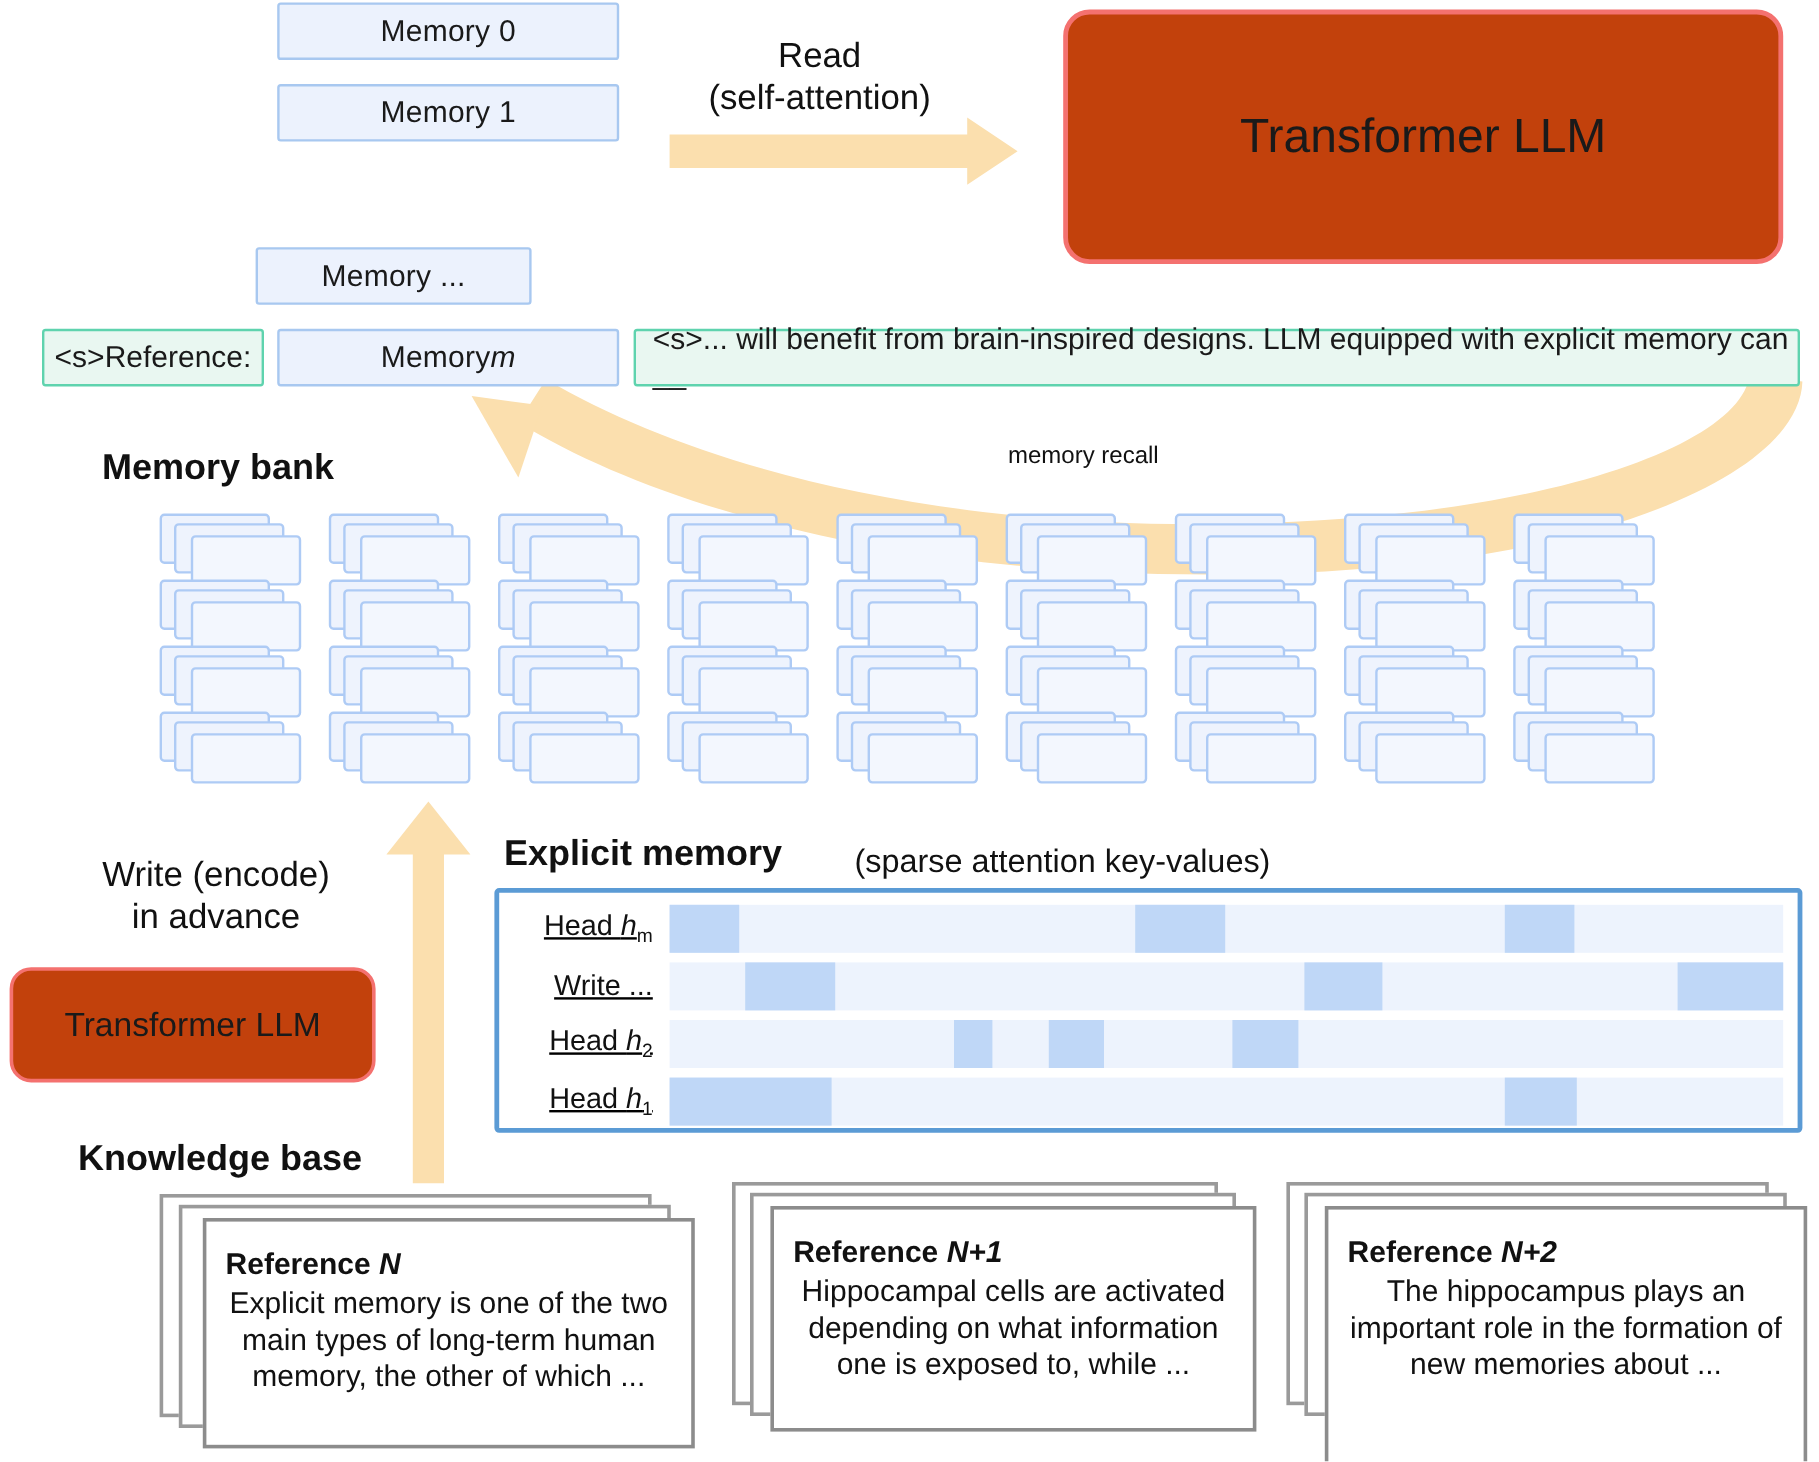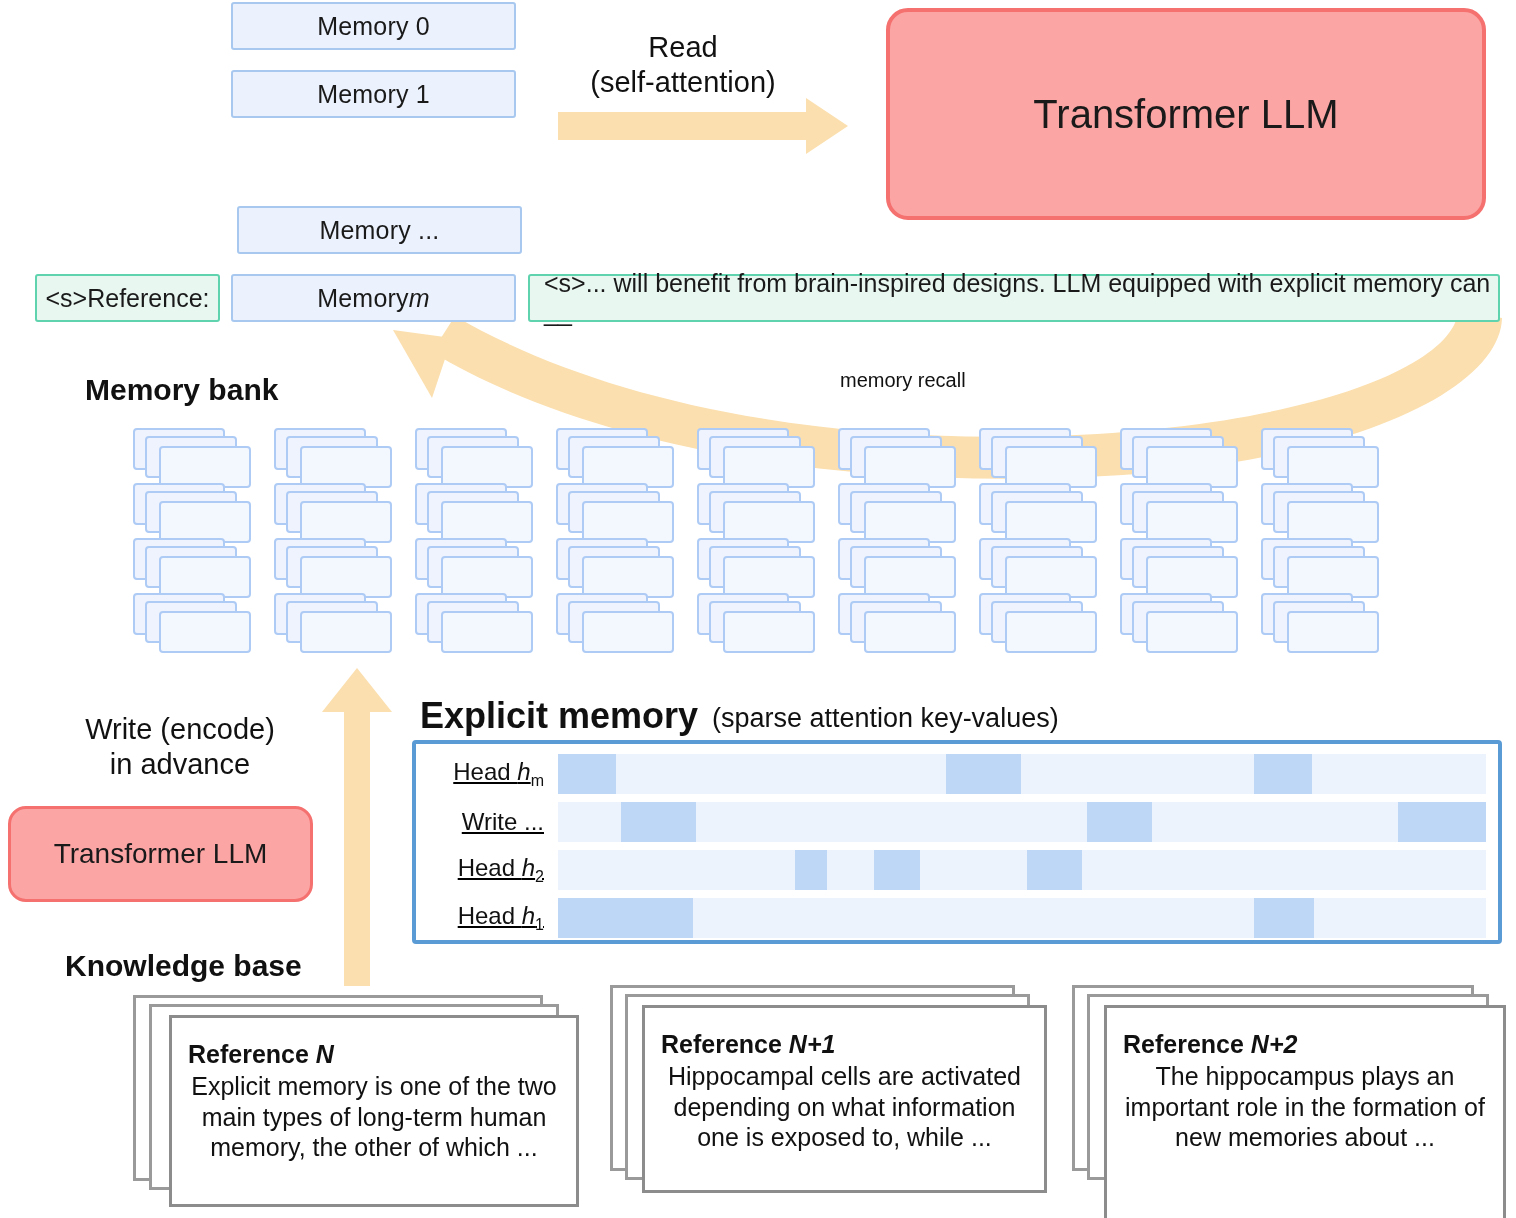--- a/index.html
+++ b/index.html
@@ -20,21 +20,21 @@
   .green-box{
     background:#e9f7f1;border:2.5px solid #5fd3ae;border-radius:3px;
     display:flex;align-items:center;
     font-size:25px;color:#1a1a1a;
   }
   .green-box.pad{padding-left:14px;}
   .green-box.center{justify-content:center;}
 
   
   .llm-box{
-    background:#fca5a5;border:4px solid #f4716f;border-radius:22px;
+    background:#c2410c;border:4px solid #f4716f;border-radius:22px;
     display:flex;align-items:center;justify-content:center;
     color:#1a1a1a;
   }
   .llm-big{font-size:40px;}
   .llm-small{font-size:28px;border-width:3.5px;border-radius:18px;}
 
   
   .lbl{color:#111;line-height:1.22;}
   .lbl.bold{font-weight:bold;}
   .center-txt{text-align:center;}
@@ -103,21 +103,21 @@
     <g>
       <polygon points="344,986 370,986 370,712 392,712 357,668 322,712 344,712" fill="#fbdfae"></polygon>
     </g>
   </svg>
 
   <div class="abs mem-box" style="left:231px;top:2px;width:285px;height:48px;">Memory 0</div>
 
   <div class="abs mem-box" style="left:231px;top:70px;width:285px;height:48px;">Memory 1</div>
 
 
-  <div class="abs mem-box" style="left:237px;top:206px;width:285px;height:48px;">Memory ...</div>
+  <div class="abs mem-box" style="left:213px;top:206px;width:230px;height:48px;">Memory ...</div>
 
   <div class="abs mem-box" style="left:231px;top:274px;width:285px;height:48px;">
     <span>Memory </span>
     <span class="ital">m</span>
   </div>
 
   <div class="abs green-box center" style="left:35px;top:274px;width:185px;height:48px;">&lt;s&gt;Reference:</div>
 
   <div class="abs green-box pad" style="left:528px;top:274px;width:972px;height:48px;">&lt;s&gt;... will benefit from brain-inspired designs. LLM equipped with explicit memory can __</div>
 
@@ -317,21 +317,21 @@
 
   <div class="abs lbl center-txt" style="left:55px;top:712px;width:250px;font-size:29px;">
     <div>Write (encode)</div>
     <div>in advance</div>
   </div>
 
   <div class="abs llm-box llm-small" style="left:8px;top:806px;width:305px;height:96px;">Transformer LLM</div>
 
   <div class="abs lbl bold" style="left:65px;top:948px;font-size:30px;">Knowledge base</div>
 
-  <div class="abs lbl bold" style="left:420px;top:694px;font-size:36px;">Explicit memory</div>
+  <div class="abs lbl bold" style="left:420px;top:694px;font-size:30px;">Explicit memory</div>
   <div class="abs lbl" style="left:712px;top:702px;font-size:27px;">(sparse attention key-values)</div>
 
   <div class="abs" id="expmem" style="left:412px;top:740px;width:1090px;height:204px;">
       <div class="head-row" style="left: 8px; right: 10px; top: 10px; width: calc(100% - 20px);">
         <div class="head-label">Head <em>h</em><sub>m</sub></div>
         <div class="track">
           <span style="left: 0%; width: 6.3%;"></span>
           <span style="left: 41.8%; width: 8.1%;"></span>
           <span style="left: 75%; width: 6.3%;"></span>
         </div>

